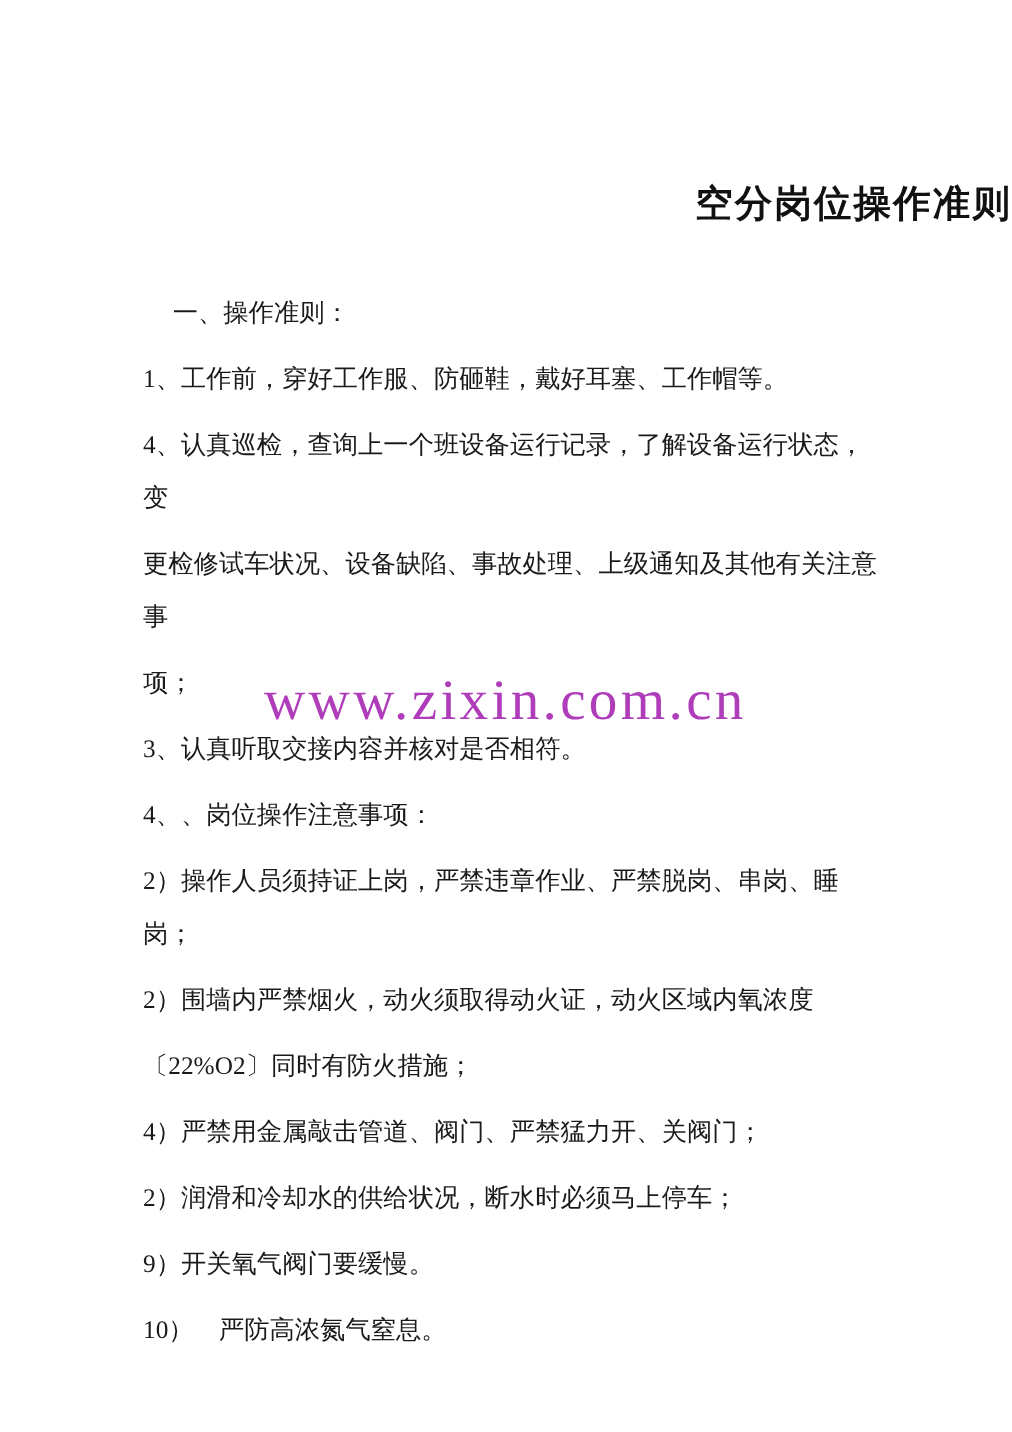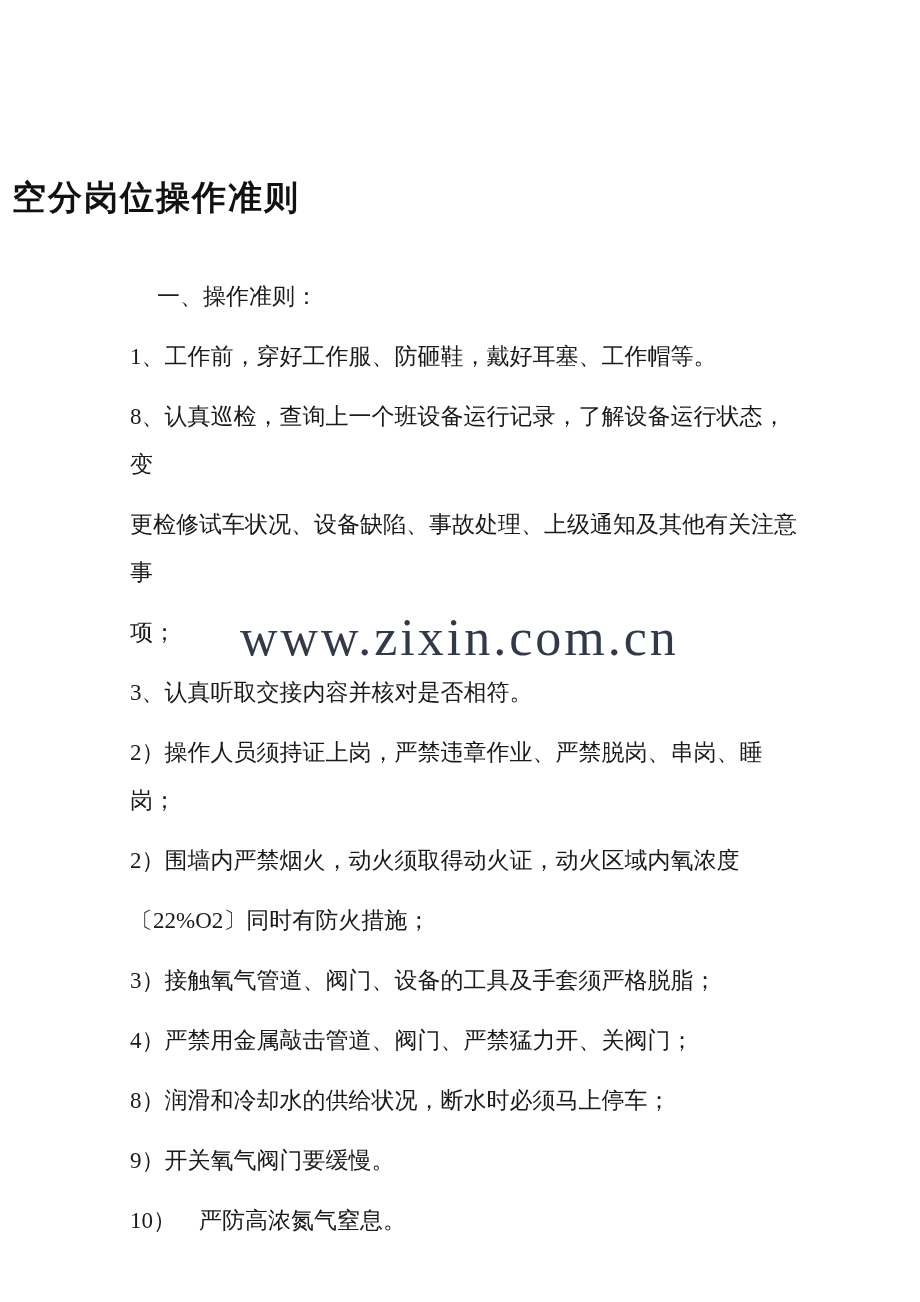--- a/index.html
+++ b/index.html
@@ -11,23 +11,23 @@
     position: relative;
     width: 920px;
     height: 1302px;
     margin: 0 auto;
     background: #ffffff;
     overflow: hidden;
     font-family: "Liberation Serif", "DejaVu Serif", serif;
     color: #1a1a1a;
   }
   .doc-title {
-    margin: 12px;
+    margin: 0;
     padding-top: 162px;
-    text-align: left;
+    text-align: right;
     font-size: 34px;
     line-height: 48px;
     font-weight: bold;
     letter-spacing: 2px;
     color: #111111;
   }
   .doc-body {
     margin-top: 51px;
     margin-left: 118px;
     width: 692px;
@@ -46,43 +46,43 @@
     padding-left: 27px;
   }
   .watermark {
     position: absolute;
     left: 240px;
     top: 608px;
     z-index: 1;
     font-family: "Liberation Serif", "DejaVu Serif", serif;
     font-size: 52px;
     letter-spacing: 3px;
-    color: #0f172a;
+    color: #a21caf;
     opacity: 0.85;
     user-select: none;
     pointer-events: none;
   }
 </style>
 </head>
 <body>
 
 <div class="page">
   <div class="watermark">www.zixin.com.cn</div>
 
   <h1 class="doc-title">空分岗位操作准则</h1>
 
   <div class="doc-body">
       <p class="doc-line indent">一、操作准则：</p>
       <p class="doc-line">1、工作前，穿好工作服、防砸鞋，戴好耳塞、工作帽等。</p>
-      <p class="doc-line">8、认真巡检，查询上一个班设备运行记录，了解设备运行状态，变</p>
+      <p class="doc-line">4、认真巡检，查询上一个班设备运行记录，了解设备运行状态，变</p>
       <p class="doc-line">更检修试车状况、设备缺陷、事故处理、上级通知及其他有关注意事</p>
       <p class="doc-line">项；</p>
       <p class="doc-line">3、认真听取交接内容并核对是否相符。</p>
+      <p class="doc-line">4、、岗位操作注意事项：</p>
       <p class="doc-line">2）操作人员须持证上岗，严禁违章作业、严禁脱岗、串岗、睡岗；</p>
       <p class="doc-line">2）围墙内严禁烟火，动火须取得动火证，动火区域内氧浓度</p>
       <p class="doc-line">〔22%O2〕同时有防火措施；</p>
-      <p class="doc-line">3）接触氧气管道、阀门、设备的工具及手套须严格脱脂；</p>
       <p class="doc-line">4）严禁用金属敲击管道、阀门、严禁猛力开、关阀门；</p>
-      <p class="doc-line">8）润滑和冷却水的供给状况，断水时必须马上停车；</p>
+      <p class="doc-line">2）润滑和冷却水的供给状况，断水时必须马上停车；</p>
       <p class="doc-line">9）开关氧气阀门要缓慢。</p>
       <p class="doc-line">10）　严防高浓氮气窒息。</p>
     </div>
 </div>
 
 </body></html>

